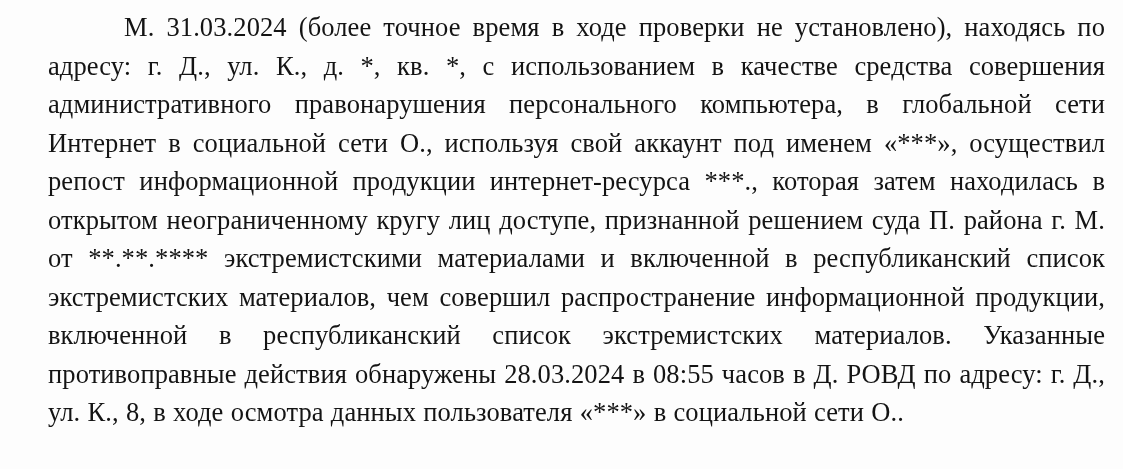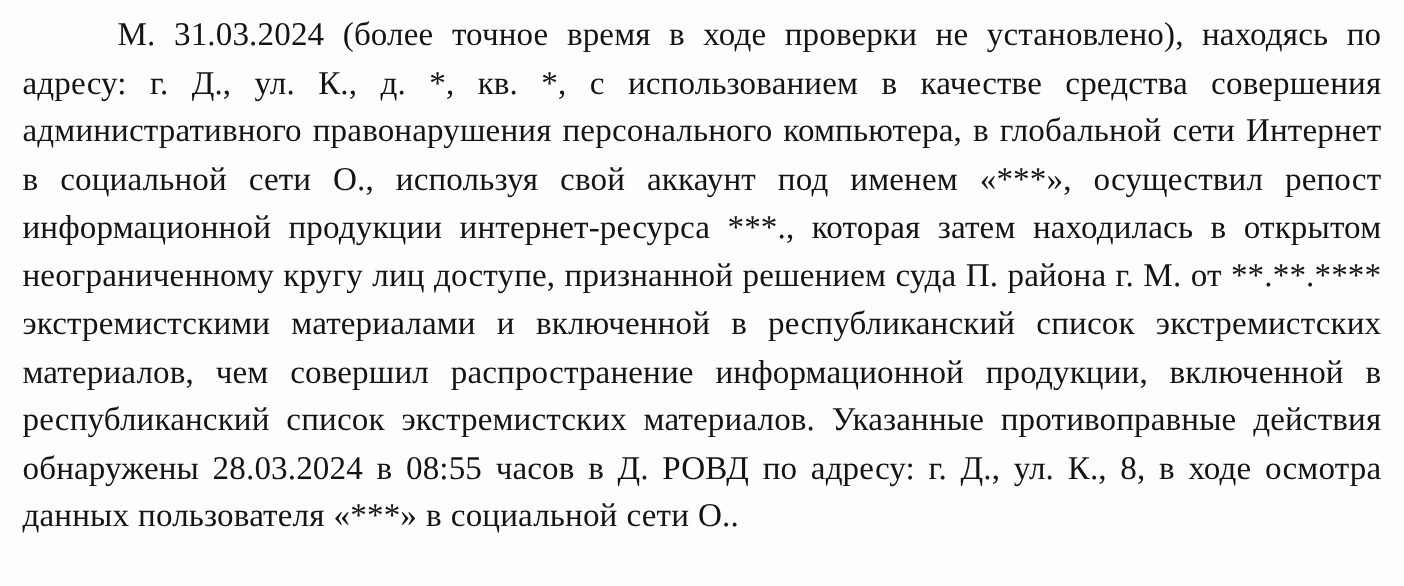--- a/index.html
+++ b/index.html
@@ -22,20 +22,21 @@
     padding: 8px 18px 0 18px;
   }
   .doc-body {
     font-size: 26.5px;
     line-height: 38.5px;
     color: #141414;
     text-align: justify;
     text-justify: inter-word;
     letter-spacing: 0.1px;
     word-spacing: 0.5px;
+    margin-left: 30px;
   }
   .doc-body p {
     margin: 0;
     text-indent: 76px;
     text-align: justify;
   }
   .doc-body p:last-child {
     text-align-last: left;
   }
 </style>

